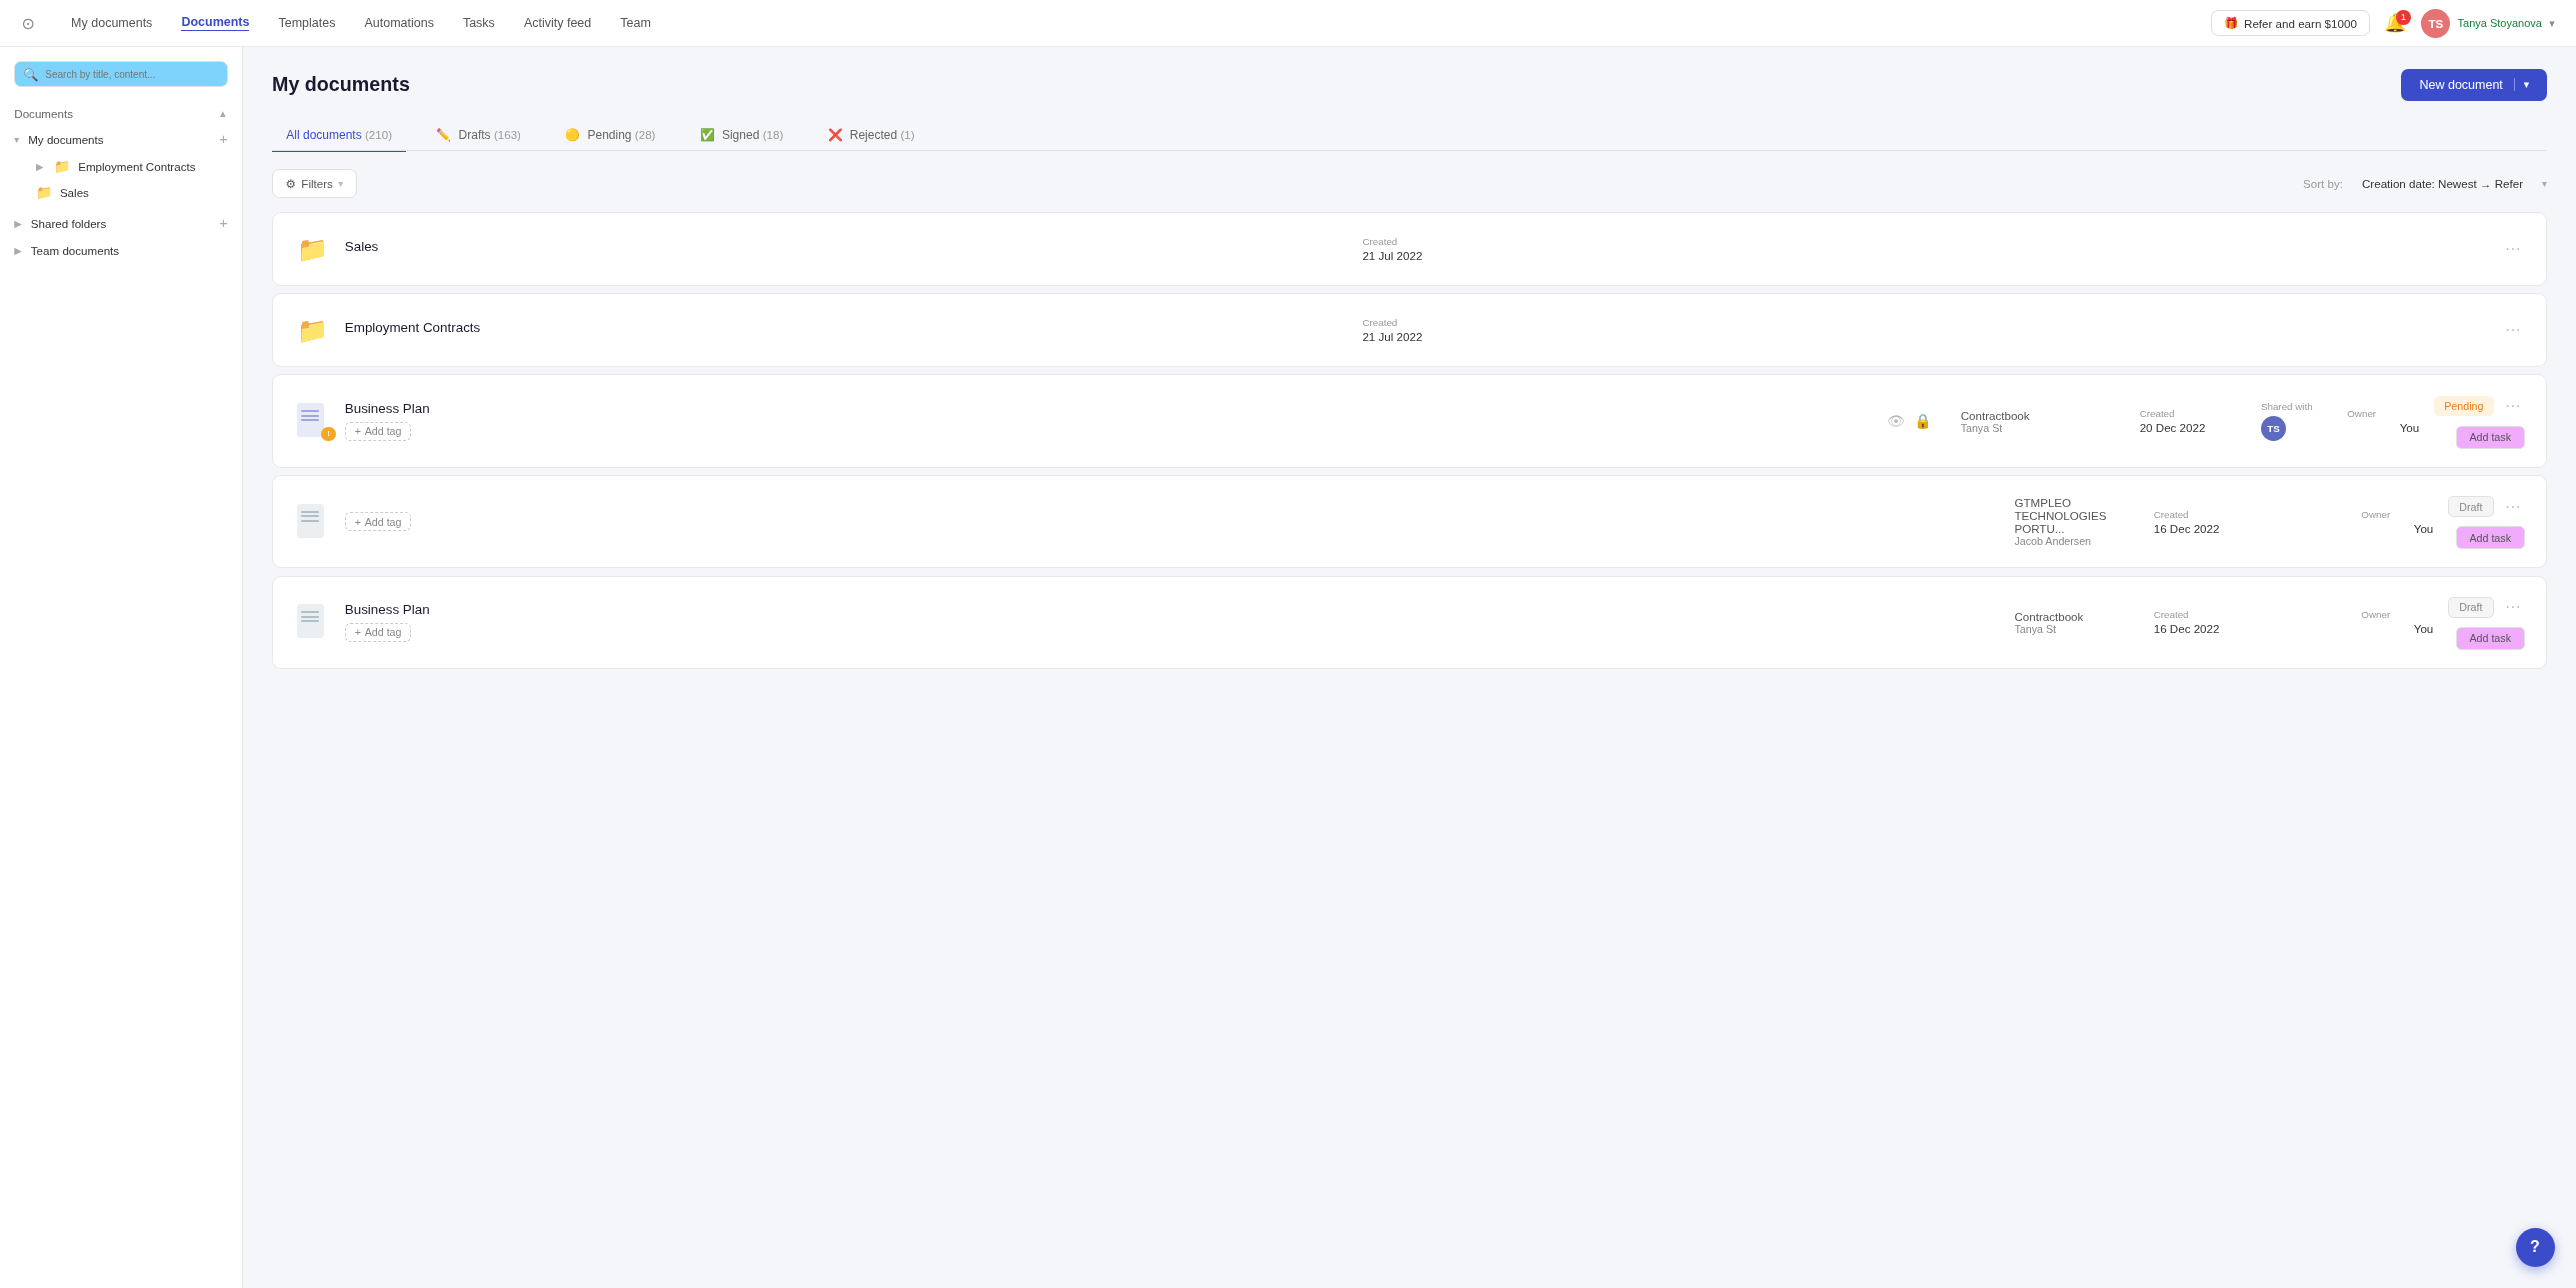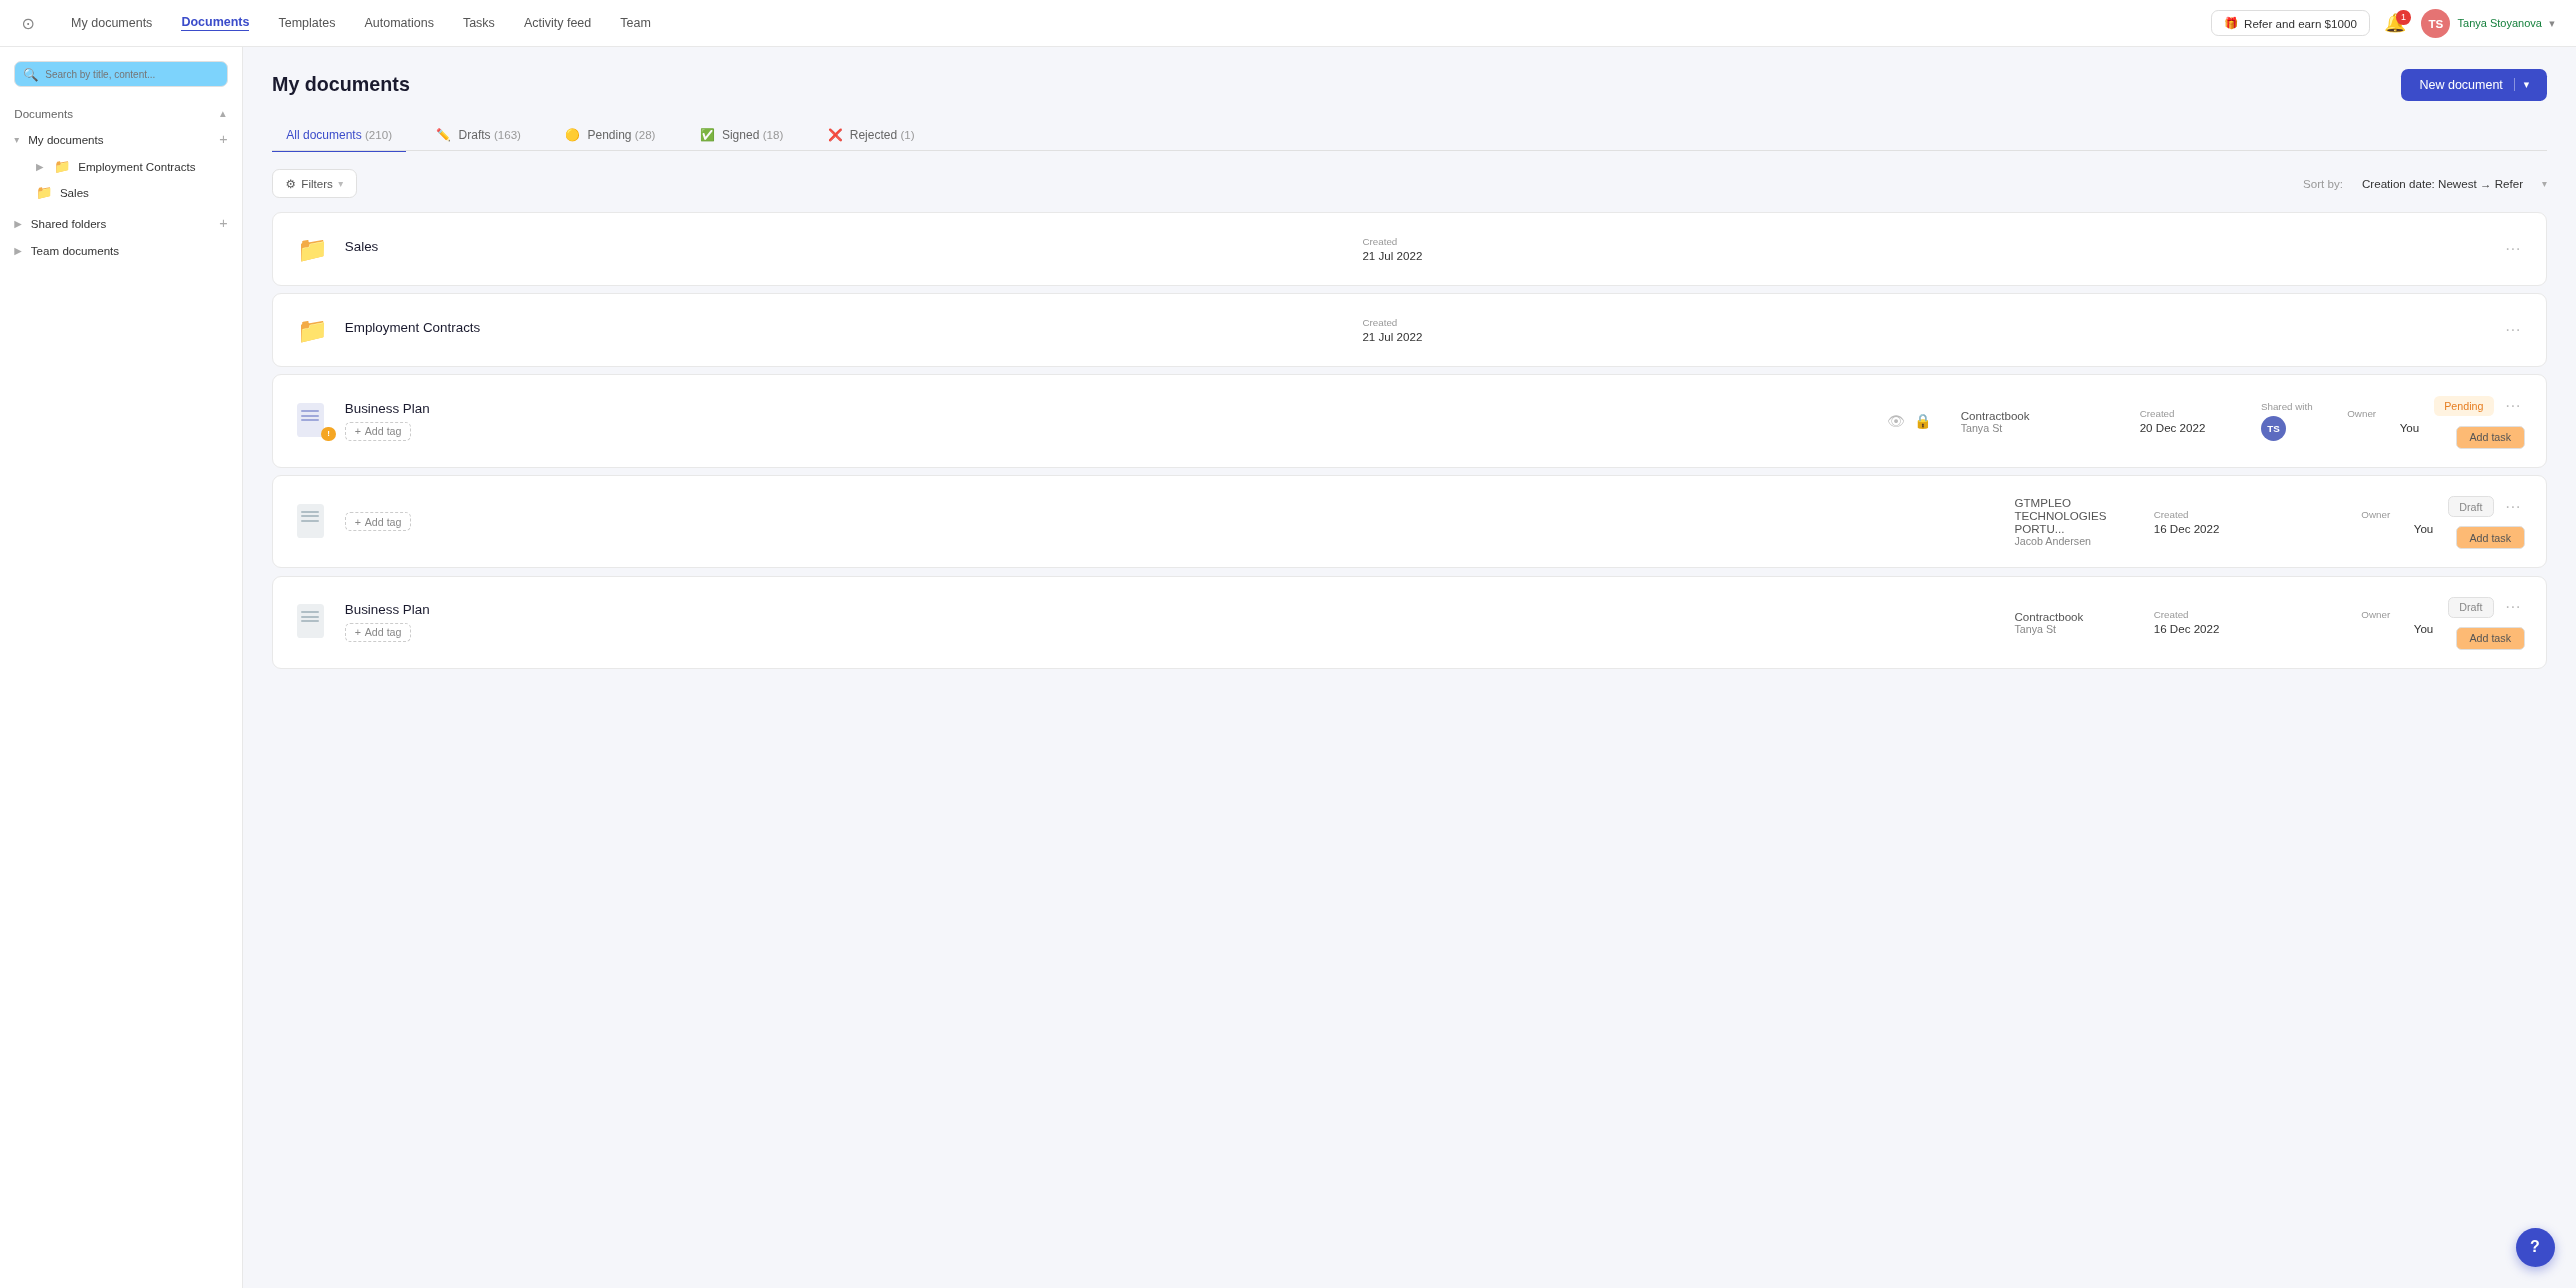--- a/index.html
+++ b/index.html
@@ -78,21 +78,21 @@
     .shared-label { font-size: 9.8px; color: #999; margin-bottom: 3.6px; }
     .shared-avatar { width: 25px; height: 25px; border-radius: 50%; background: #5c6bc0; color: #fff; font-size: 9.8px; font-weight: 600; display: flex; align-items: center; justify-content: center; }
     .owner-section { min-width: 72px; }
     .owner-label { font-size: 9.8px; color: #999; margin-bottom: 1.8px; }
     .owner-value { font-size: 11.6px; color: #333; text-align: right; }
     .status-badge { border-radius: 5.4px; padding: 3.6px 10.7px; font-size: 10.7px; font-weight: 500; }
     .status-pending { background: #fff3e0; color: #e67e22; }
     .status-draft { background: #f5f5f5; color: #888; border: 0.9px solid #e0e0e0; }
     .actions-col { display: flex; flex-direction: column; align-items: flex-end; gap: 7.2px; }
     .more-btn { background: none; border: none; cursor: pointer; color: #bbb; font-size: 16px; padding: 3.6px; }
-    .add-task-btn { background: #fdba74; border: 1.3px solid #e0e0e0; border-radius: 5.4px; padding: 4.5px 12.5px; font-size: 10.7px; color: #555; cursor: pointer; white-space: nowrap; }
+    .add-task-btn { background: #f0abfc; border: 1.3px solid #e0e0e0; border-radius: 5.4px; padding: 4.5px 12.5px; font-size: 10.7px; color: #555; cursor: pointer; white-space: nowrap; }
     .doc-company { font-size: 11.6px; color: #555; font-weight: 500; }
     .doc-person { font-size: 10.7px; color: #888; }
 
     
     .file-icon-wrap { position: relative; width: 32px; height: 36px; }
     .file-icon-base { width: 27px; height: 34px; background: #e8eaf6; border-radius: 3.6px; position: relative; display: flex; flex-direction: column; gap: 2.7px; padding: 7.2px 4.5px 4.5px; }
     .file-line { height: 1.8px; background: #9fa8da; border-radius: 1.8px; width: 100%; }
     .file-icon-badge { position: absolute; bottom: -1.8px; right: -7.2px; width: 14.3px; height: 14.3px; border-radius: 50%; background: #f5a623; display: flex; align-items: center; justify-content: center; font-size: 8px; color: #fff; font-weight: 700; }
     .file-icon-draft { background: #eceff1; }
     .file-icon-draft .file-line { background: #b0bec5; }

